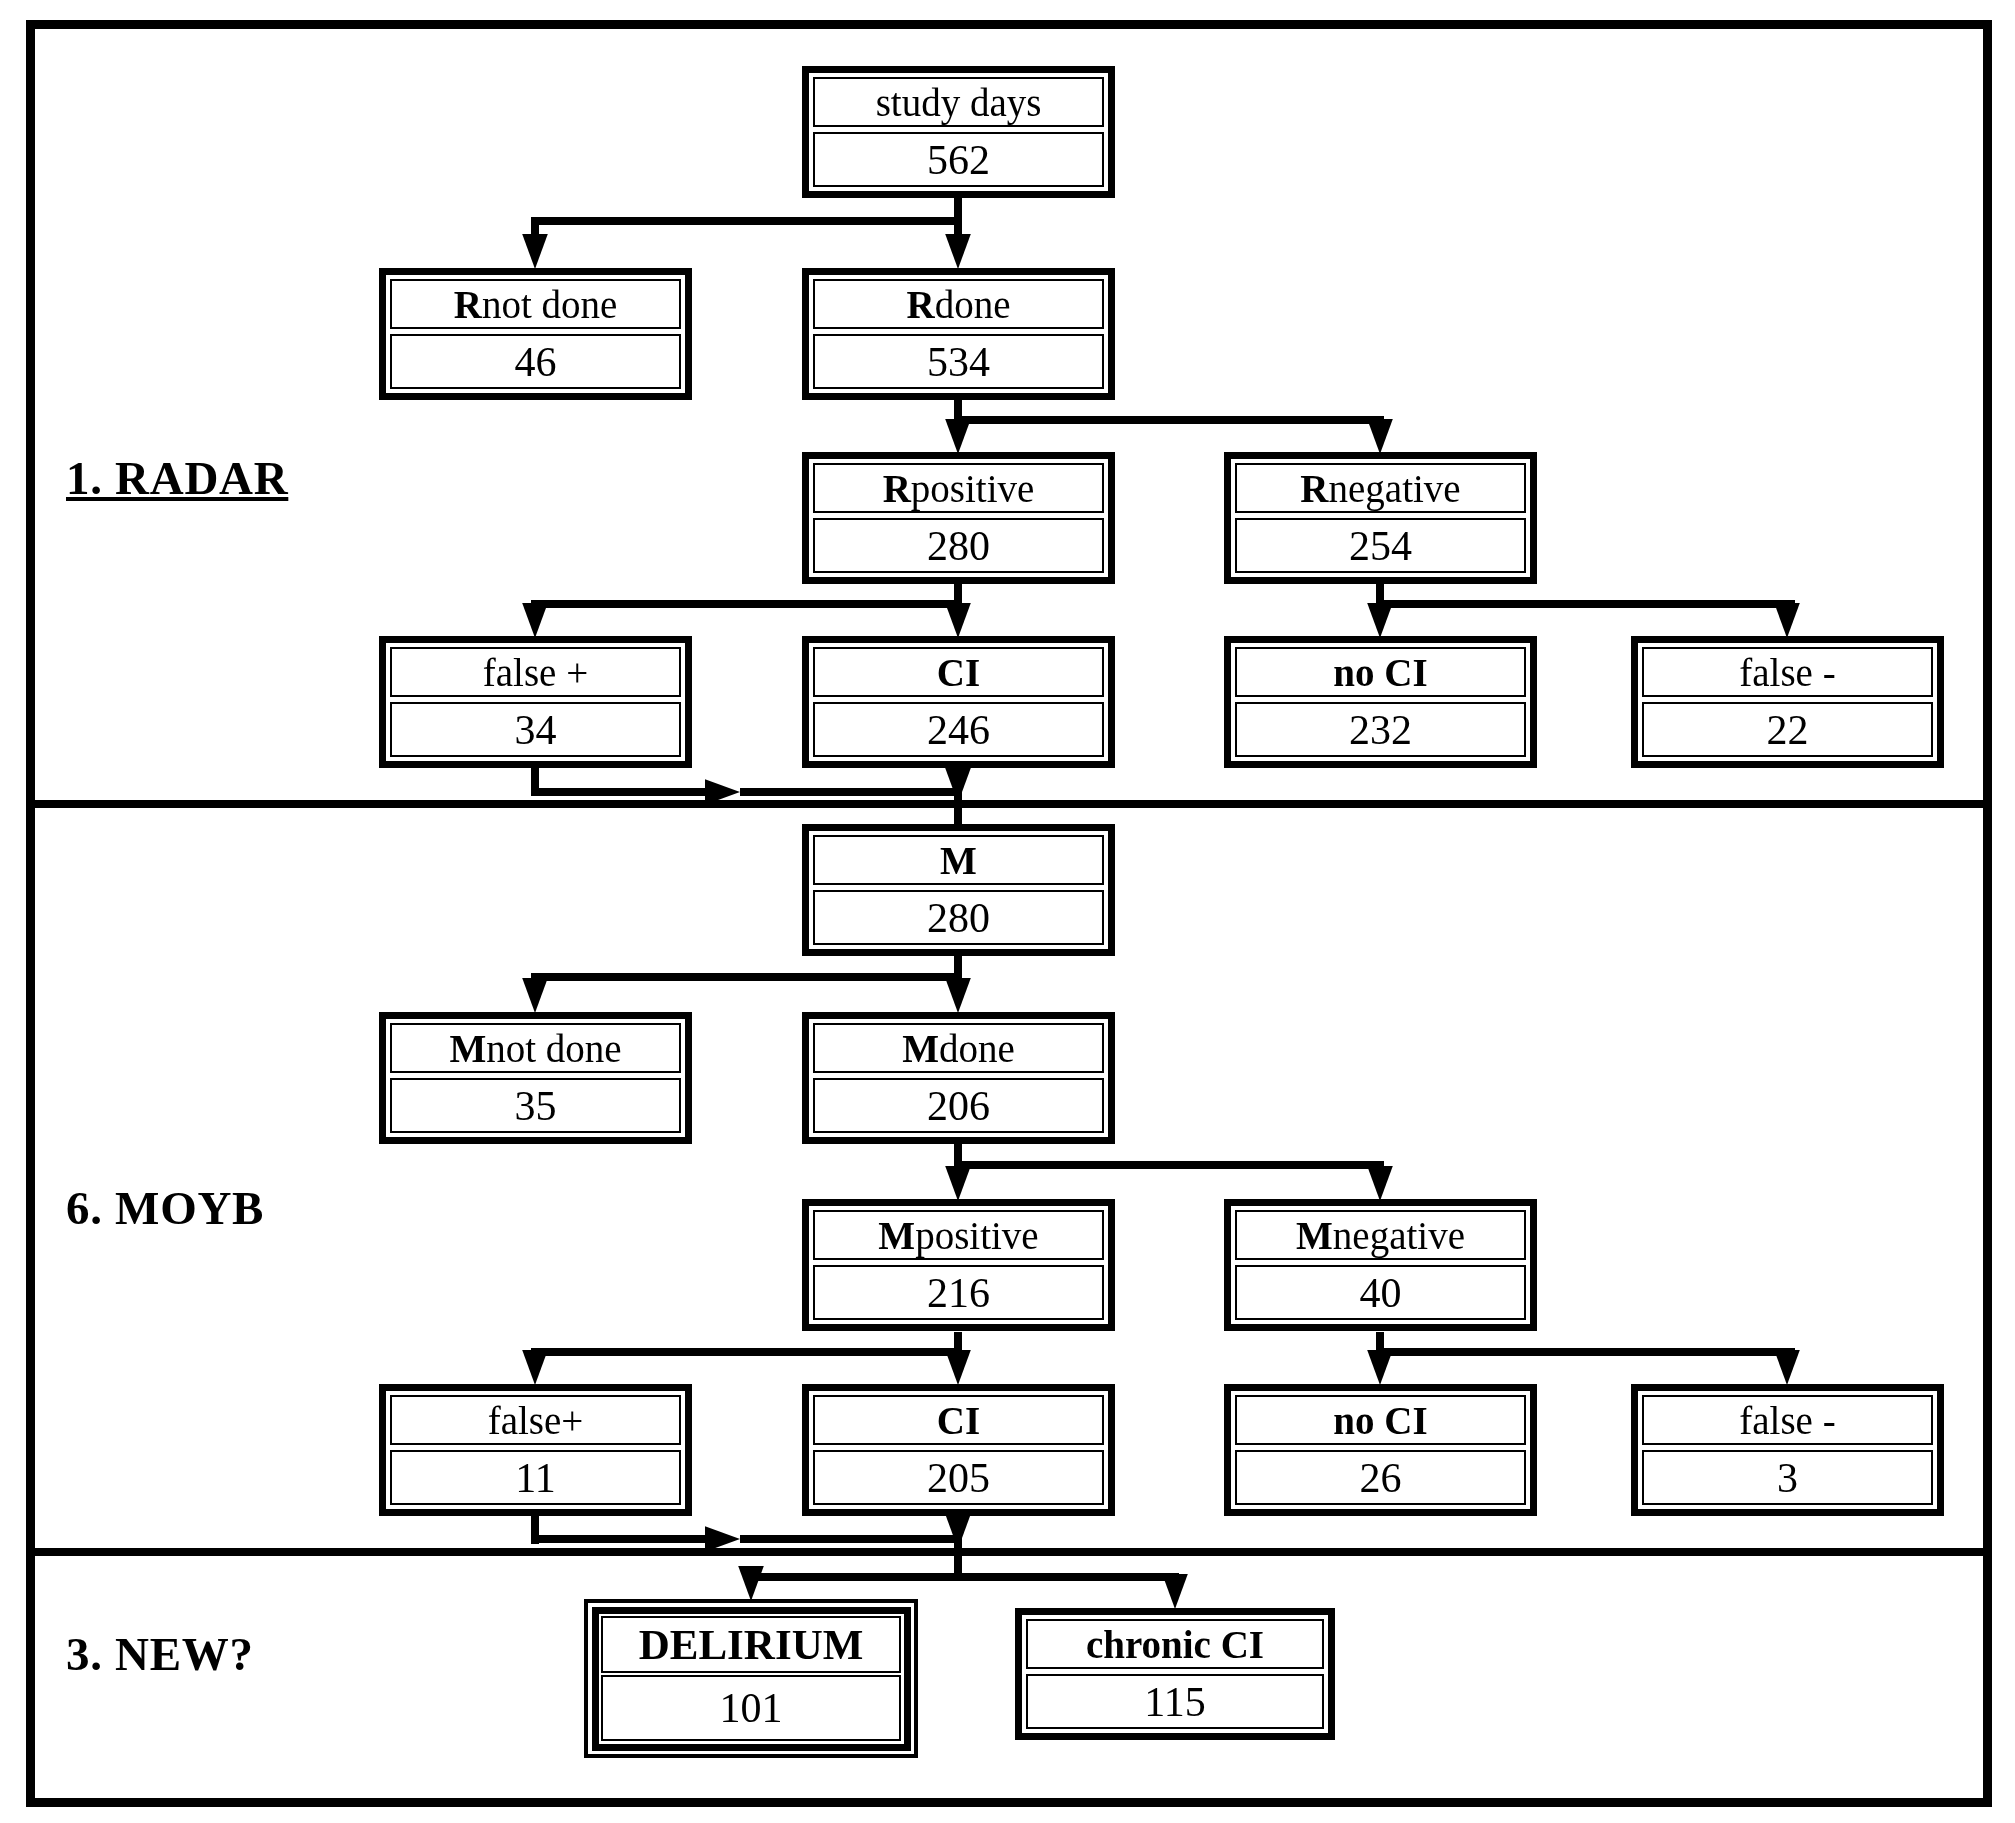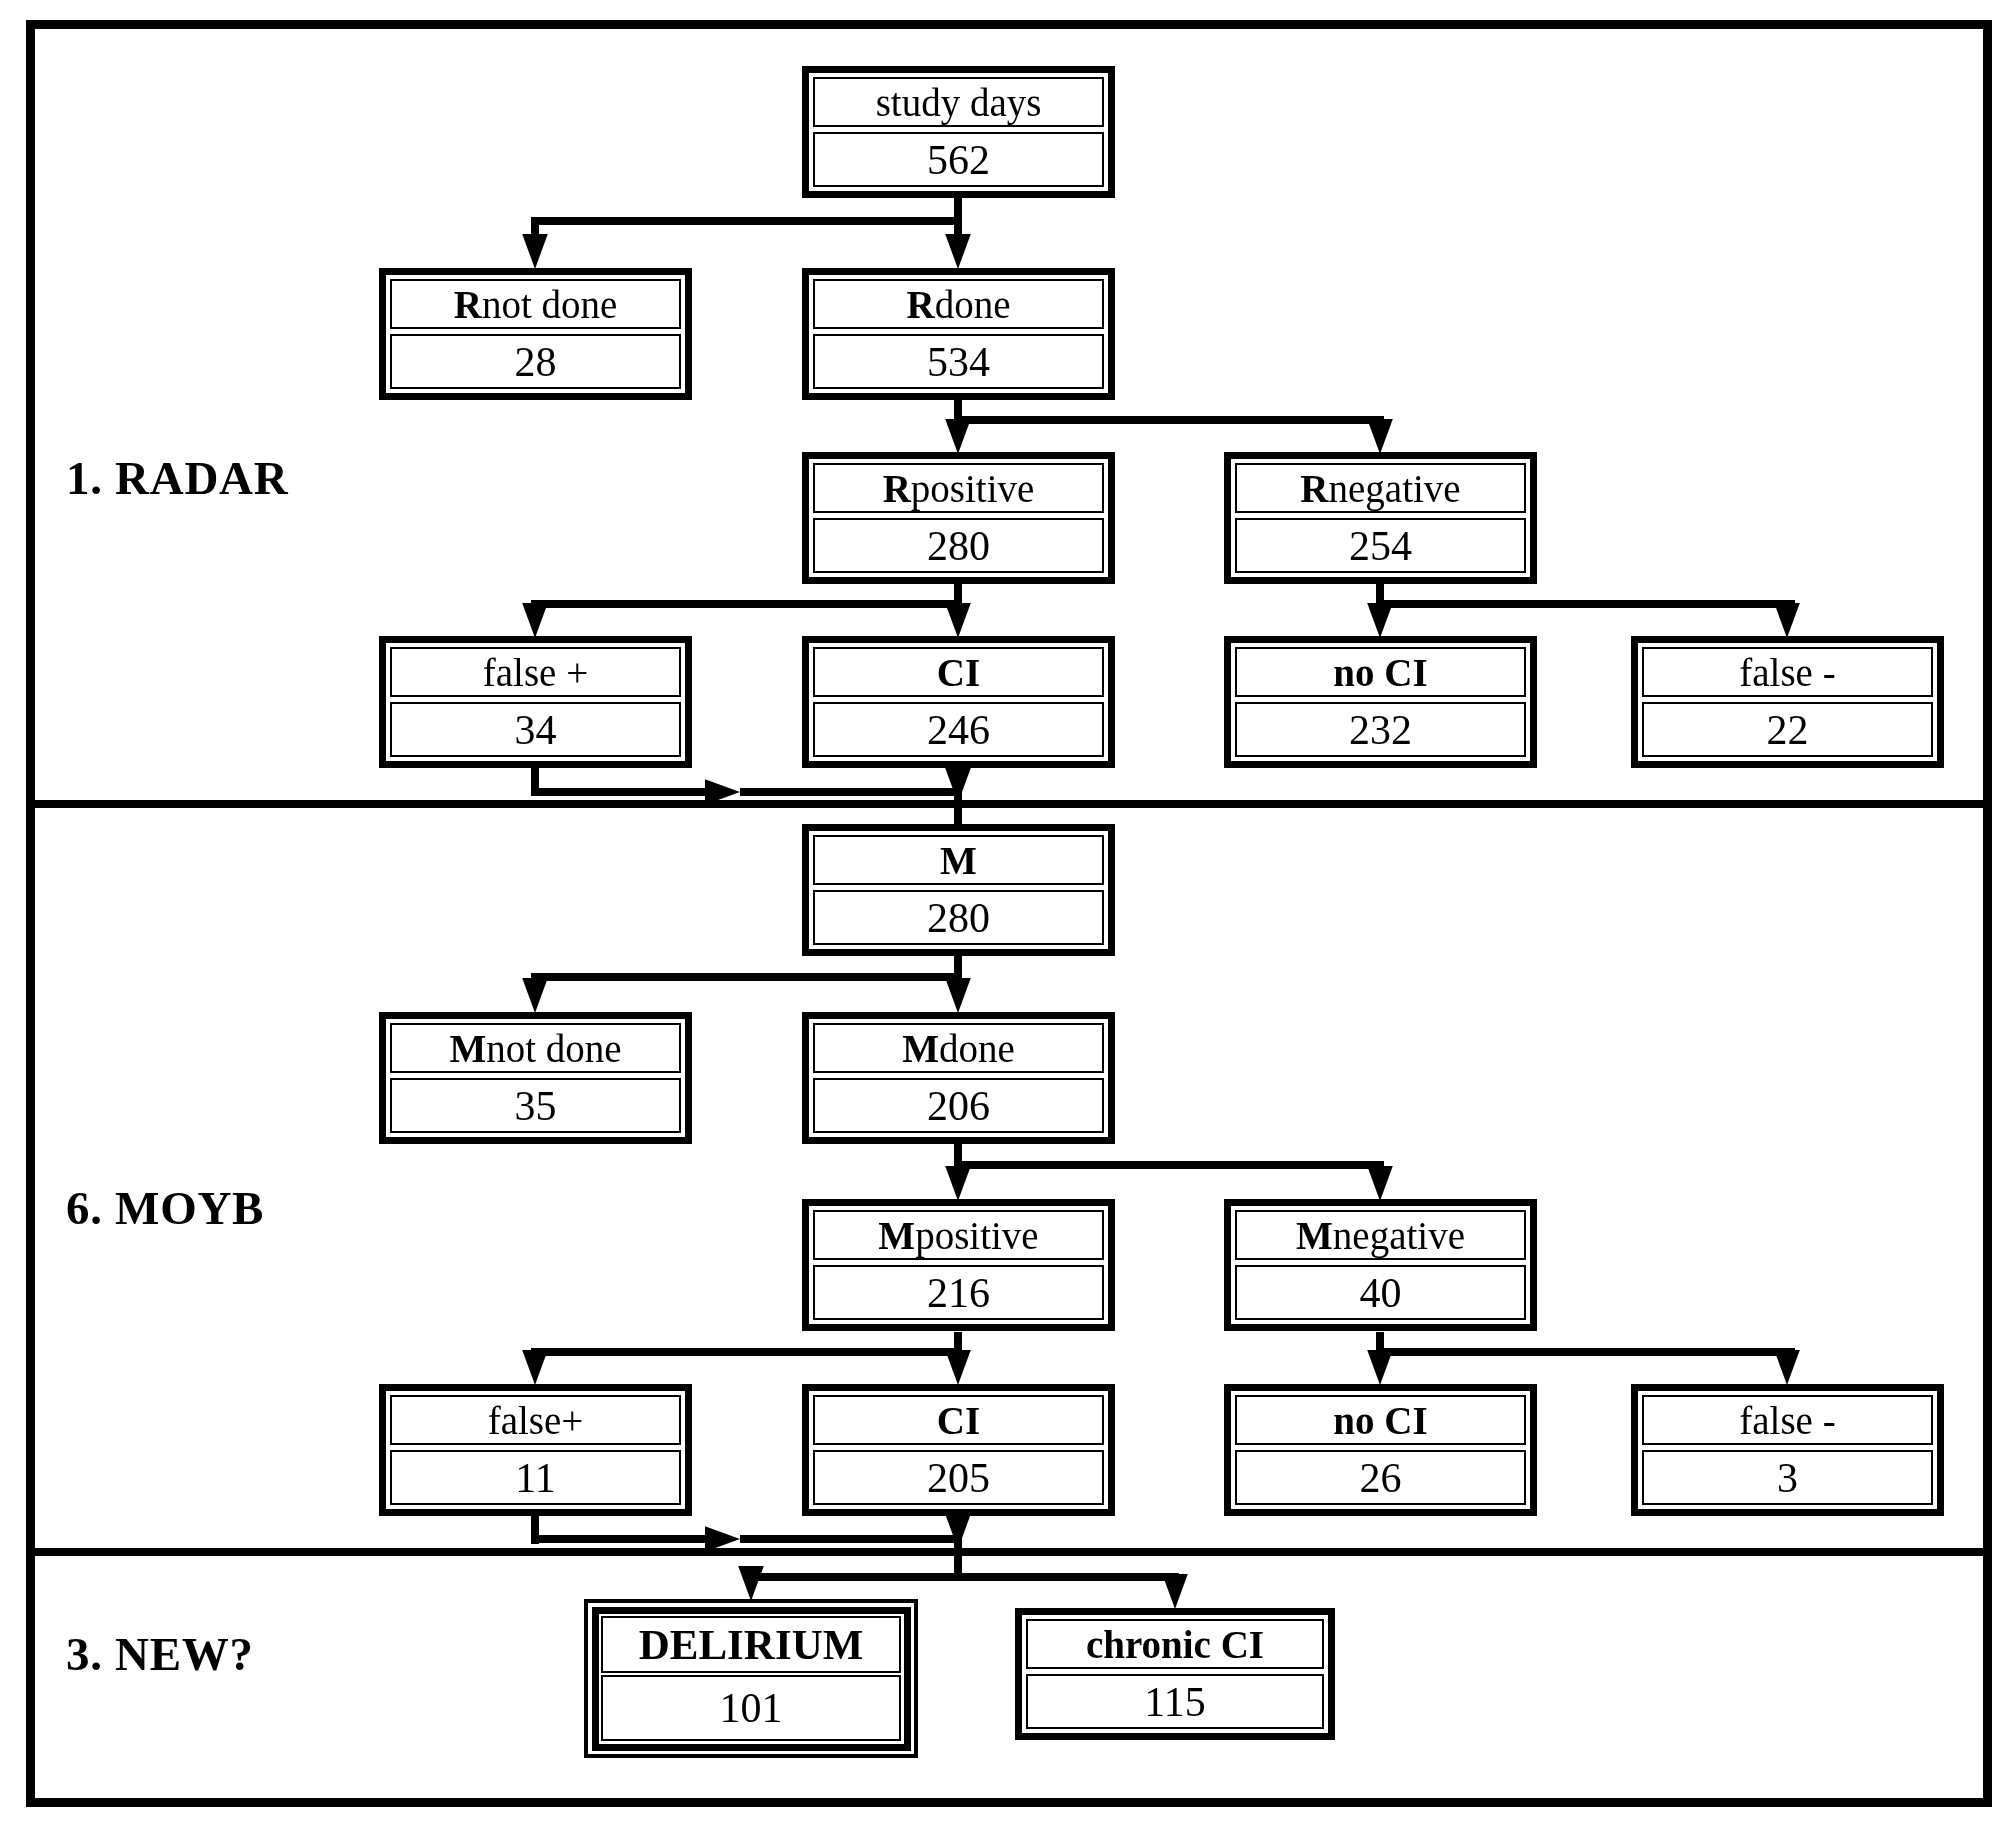--- a/index.html
+++ b/index.html
@@ -47,38 +47,38 @@
   }
 </style>
 </head>
 <body>
 
 <div id="canvas">
   <div class="frame"></div>
   <div class="divider" style="top:800px;"></div>
   <div class="divider" style="top:1548px;"></div>
 
-  <div class="section-label" style="left:66px; top:451px;">1. RADAR</div>
+  <div class="section-label" style="left:66px; top:451px;text-decoration:underline;">1. RADAR</div>
   <div class="section-label" style="left:66px; top:1181px;">6. MOYB</div>
   <div class="section-label" style="left:66px; top:1627px;">3. NEW?</div>
 
   <div class="node" style="left:802px; top:66px;">
     <div class="cell lab">
         <span class="b"></span>
         <span>study days</span>
       </div>
     <div class="cell val">562</div>
   </div>
 
   <div class="node" style="left:379px; top:268px;">
     <div class="cell lab">
         <span class="b">R</span>
         <span> not done</span>
       </div>
-    <div class="cell val">28</div>
+    <div class="cell val">46</div>
   </div>
 
   <div class="node" style="left:802px; top:268px;">
     <div class="cell lab">
         <span class="b">R</span>
         <span> done</span>
       </div>
     <div class="cell val">534</div>
   </div>
 

